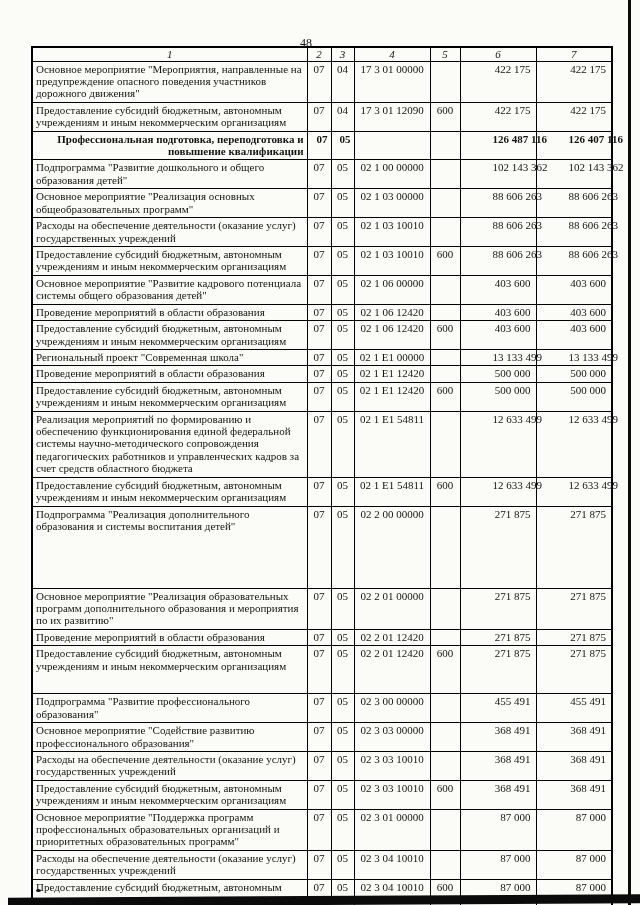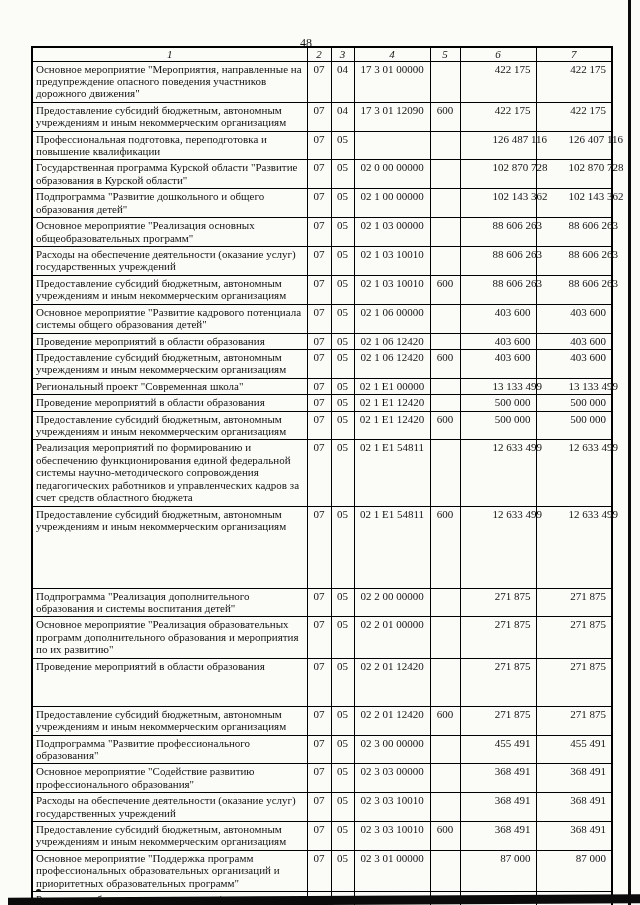--- a/index.html
+++ b/index.html
@@ -40,21 +40,21 @@
   td {
     font-size:11px;
     line-height:1.13;
     vertical-align:top;
     padding:1px 3px 2px 3px;
   }
   td.c1 { text-align:left; }
   td.c2, td.c3, td.c5 { text-align:center; }
   td.c4 { text-align:center; white-space:nowrap; }
   td.c6, td.c7 { text-align:right; white-space:nowrap; padding-right:5px;padding-left:32px; }
-  tr.bold td { font-weight:normal; }
+  tr.bold td { font-weight:bold;text-align:right; }
   
   tbody tr:nth-child(16) { height:82px; }
   tbody tr:nth-child(19) { height:48px; }
   tbody tr:nth-child(22) { height:26px; }
   tbody tr:nth-child(27) { height:30px; }
   
   .scan-edge-right {
     position:absolute; top:0; bottom:0; right:9px; width:3px;
     background:#0b0b0b;
   }
@@ -116,29 +116,20 @@
       <tr class="bold">
         <td class="c1">Профессиональная подготовка, переподготовка и повышение квалификации</td>
         <td class="c2">07</td>
         <td class="c3">05</td>
         <td class="c4"></td>
         <td class="c5"></td>
         <td class="c6">126 487 116</td>
         <td class="c7">126 407 116</td>
       </tr>
       <tr>
-        <td class="c1">Государственная программа Курской области "Развитие образования в Курской области"</td>
-        <td class="c2">07</td>
-        <td class="c3">05</td>
-        <td class="c4">02 0 00 00000</td>
-        <td class="c5"></td>
-        <td class="c6">102 870 728</td>
-        <td class="c7">102 870 728</td>
-      </tr>
-      <tr>
         <td class="c1">Подпрограмма "Развитие дошкольного и общего образования детей"</td>
         <td class="c2">07</td>
         <td class="c3">05</td>
         <td class="c4">02 1 00 00000</td>
         <td class="c5"></td>
         <td class="c6">102 143 362</td>
         <td class="c7">102 143 362</td>
       </tr>
       <tr>
         <td class="c1">Основное мероприятие "Реализация основных общеобразовательных программ"</td>

